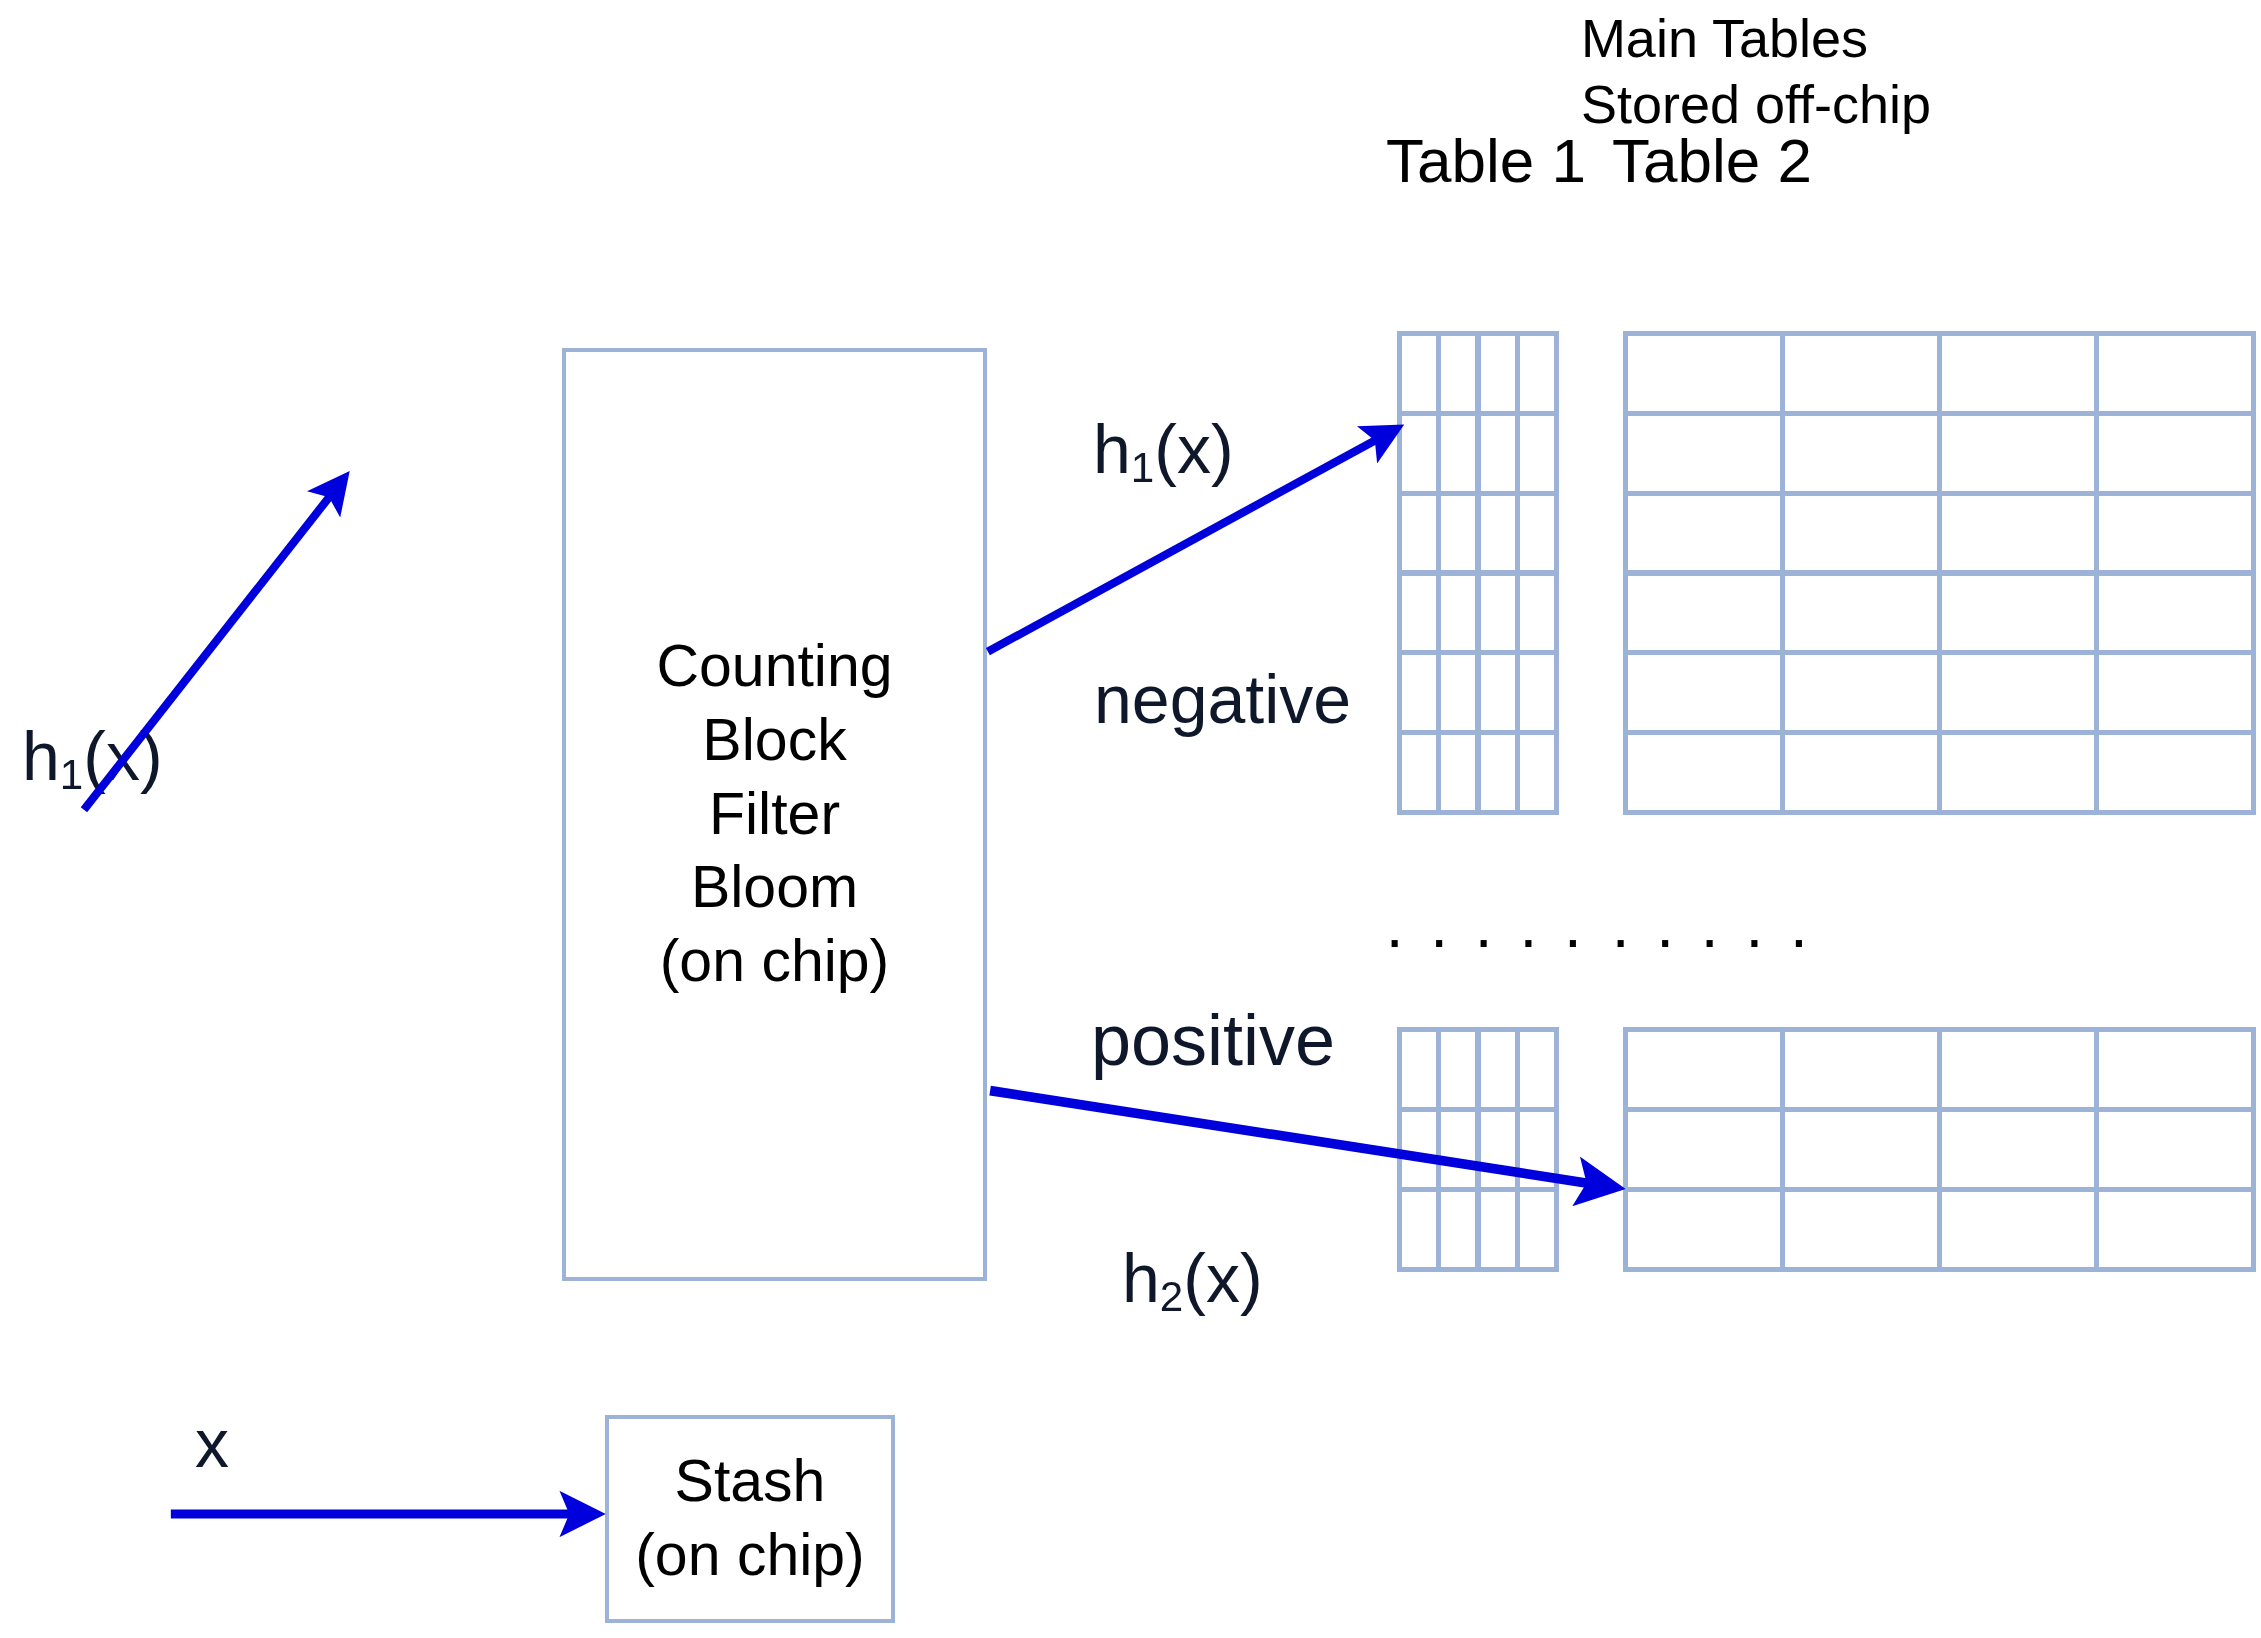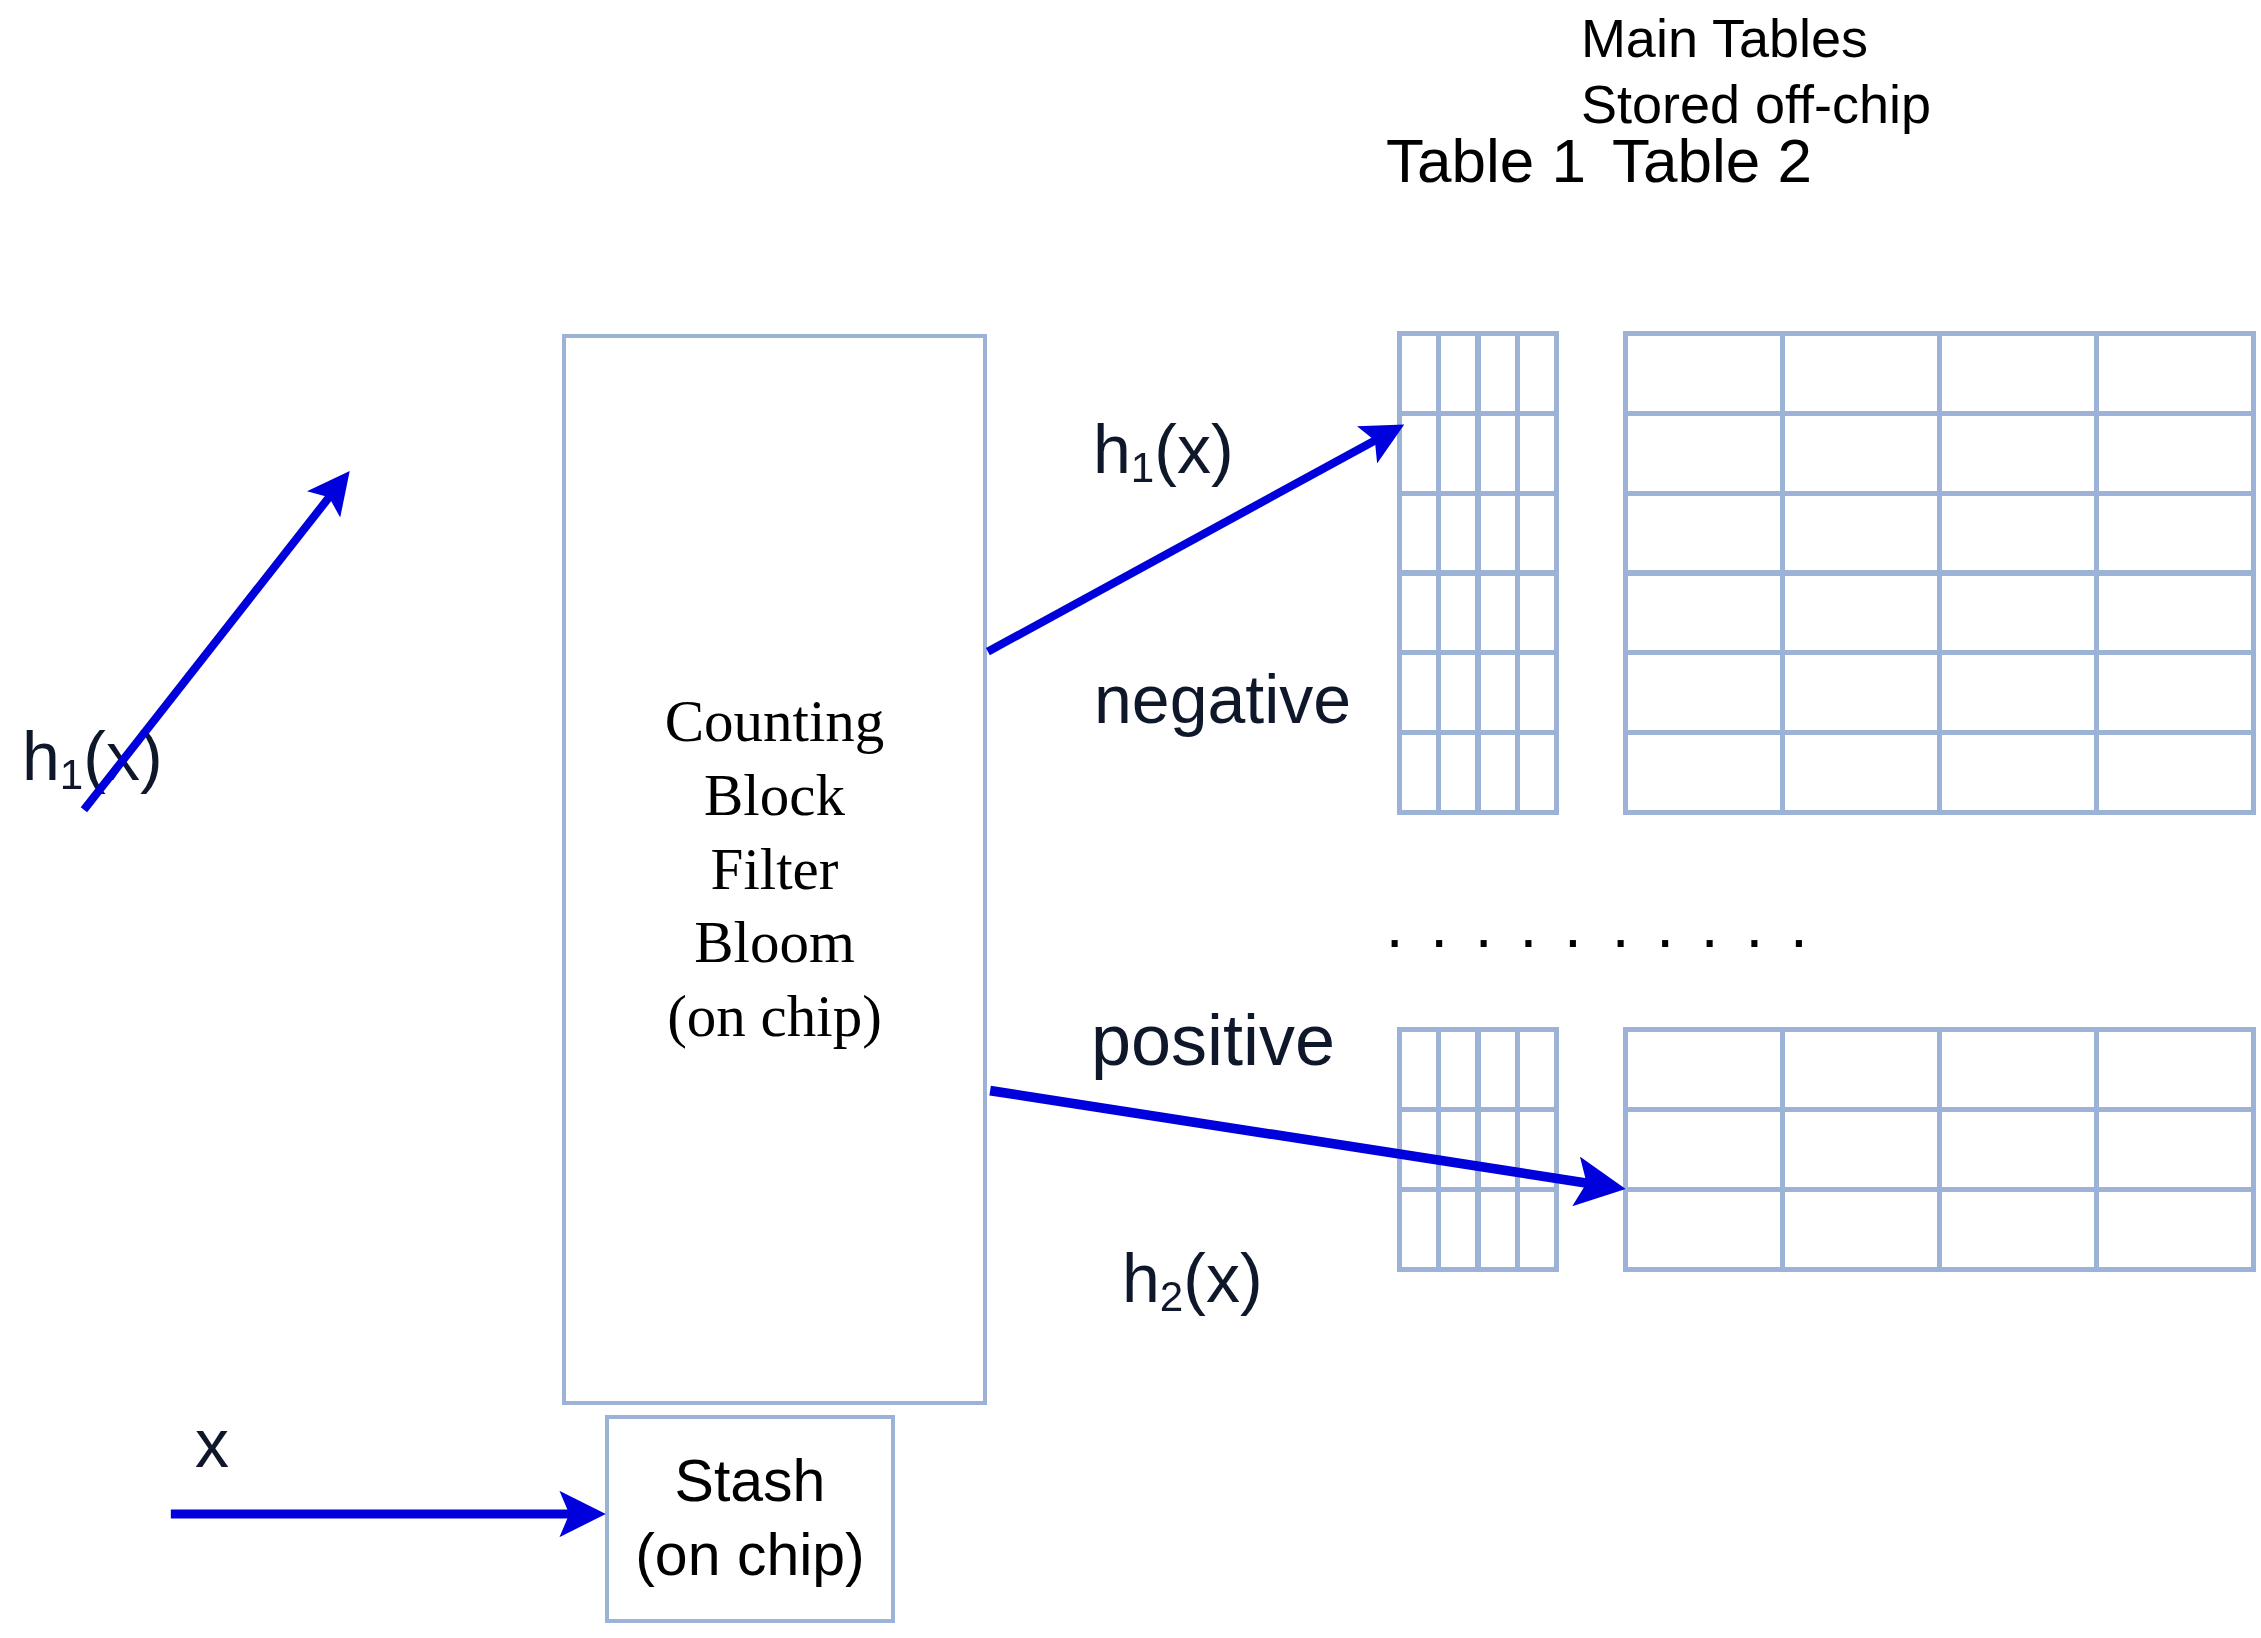--- a/index.html
+++ b/index.html
@@ -104,21 +104,21 @@
 <div id="stage">
 
   <div id="heading-shift">
     <div>Main Tables</div>
     <div>Stored off-chip</div>
   </div>
 
   <div class="table-caption" style="left:1486px; top:125px;">Table 1</div>
   <div class="table-caption" style="left:1712px; top:125px;">Table 2</div>
 
-  <div class="obox" id="bloom-box" style="left:562px; top:334px; width:425px; height:1071px;font-family:Liberation Serif, serif;">
+  <div class="obox" id="bloom-box" style="left:562px; top:348px; width:425px; height:933px;">
     <div class="btext">
       <div>Counting</div>
       <div>Block</div>
       <div>Filter</div>
       <div>Bloom</div>
       <div>(on chip)</div>
     </div>
   </div>
 
   <div class="obox" id="stash-box" style="left:605px; top:1415px; width:290px; height:208px;">

